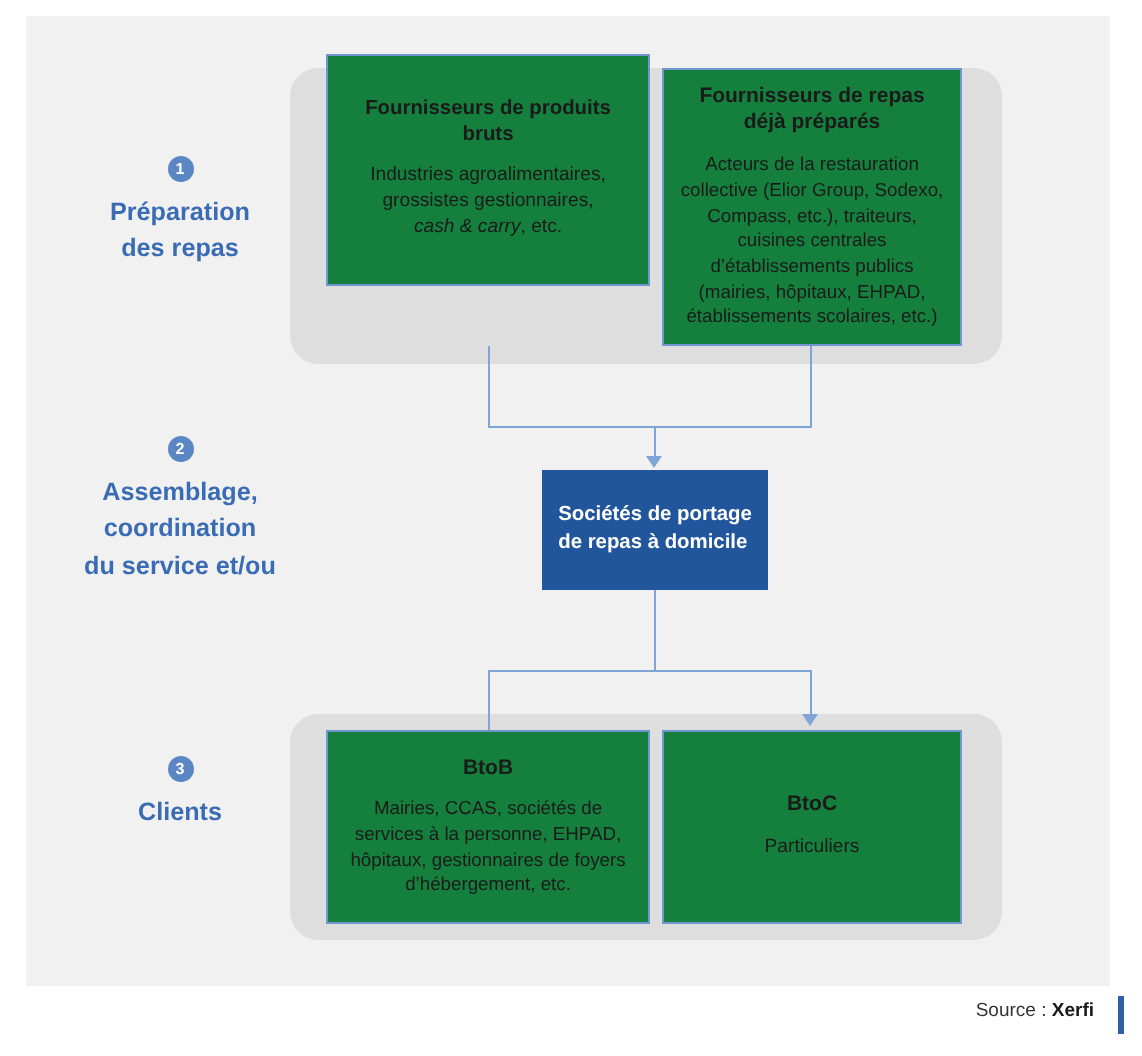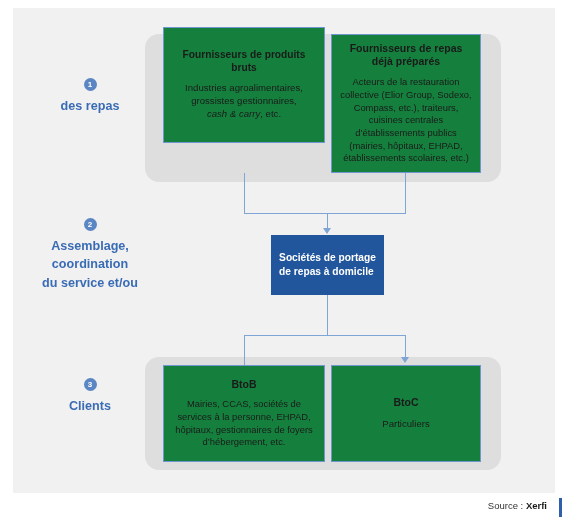--- a/index.html
+++ b/index.html
@@ -194,20 +194,21 @@
 
   <div class="ln vln" id="c2-v-mid"></div>
   <div class="ln hln" id="c2-h"></div>
   <div class="ln vln" id="c2-v-left"></div>
   <div class="ln vln" id="c2-v-right"></div>
   <div class="arrow-down" id="c2-arrow"></div>
 
   <div class="stage" id="stage-1">
     <div class="stage-marker">1</div>
     <div class="stage-label">
+      <div>Préparation</div>
       <div>des repas</div>
     </div>
   </div>
 
   <div class="stage" id="stage-2">
     <div class="stage-marker">2</div>
     <div class="stage-label">
       <div>Assemblage,</div>
       <div>coordination</div>
       <div>du service et/ou</div>

